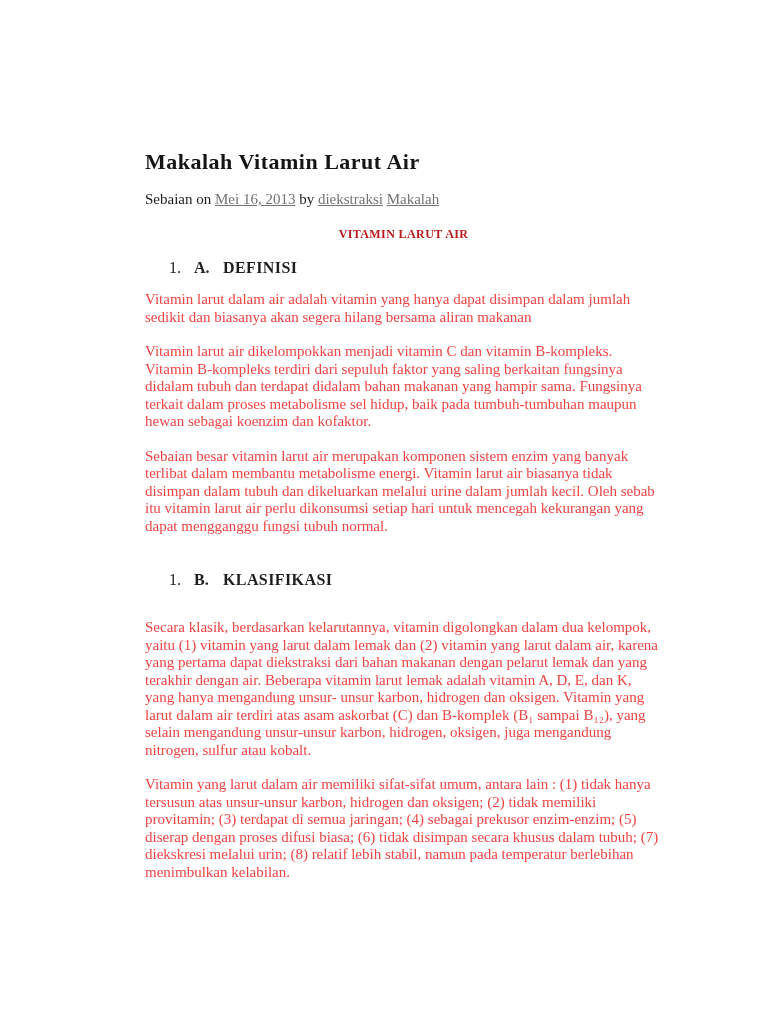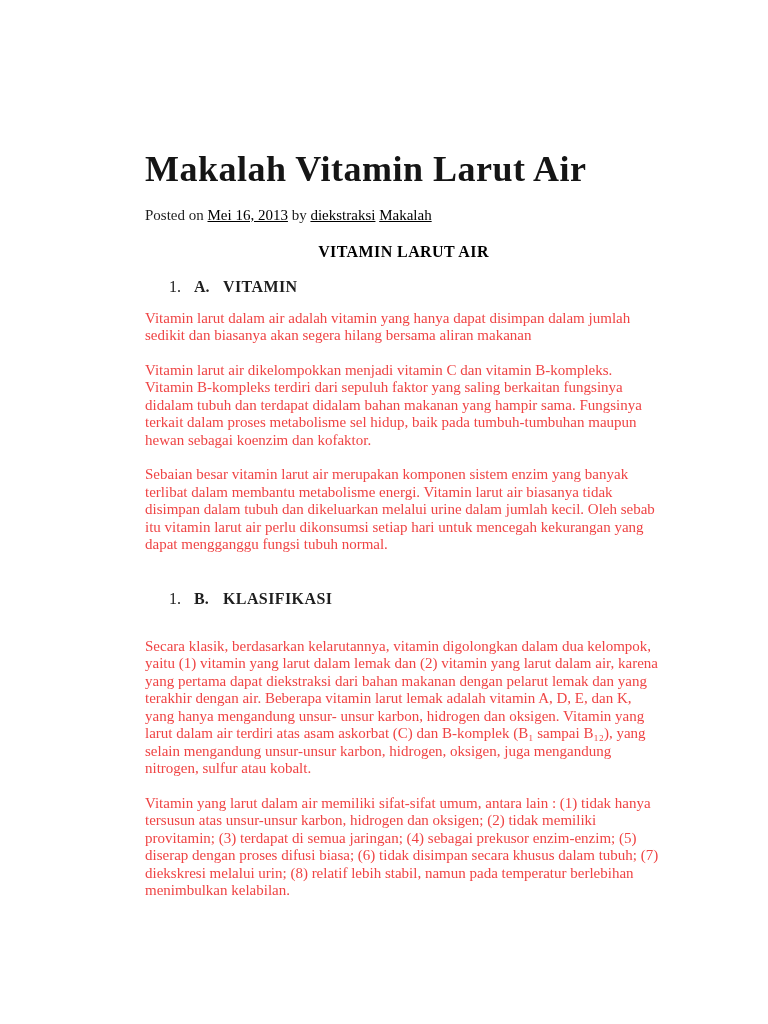--- a/index.html
+++ b/index.html
@@ -15,43 +15,43 @@
     color: #1e1e1e;
   }
   .page {
     box-sizing: border-box;
     width: 768px;
     height: 1024px;
     padding: 150px 106px 0 145px;
     background: #ffffff;
   }
   .page-title {
-    font-size: 36px;
+    font-size: 22px;
     font-weight: 700;
     letter-spacing: 0.5px;
     line-height: 1.1;
     margin: 0 0 17px 0;
     color: #151515;
   }
   .post-meta {
     font-size: 15px;
     margin: 0 0 19px 0;
     color: #1e1e1e;
   }
   .post-meta a {
-    color: #000000;
+    color: #737373;
     text-decoration: underline;
   }
   .doc-heading {
-    font-size: 16px;
+    font-size: 12px;
     font-weight: 700;
     text-align: center;
     letter-spacing: 0.4px;
     margin: 0 0 17px 0;
-    color: #000000;
+    color: #b91c1c;
   }
   .list-heading {
     font-size: 16px;
     margin: 0 0 14px 0;
     padding-left: 24px;
   }
   .list-heading .num {
     display: inline-block;
     width: 25px;
     font-weight: 400;
@@ -77,31 +77,31 @@
   }
 </style>
 </head>
 <body>
 
 <div class="page">
 
   <h1 class="page-title">Makalah Vitamin Larut Air</h1>
 
   <p class="post-meta">
-    <span>Posted on</span>
+    <span>Sebaian on</span>
     <a href="#">Mei 16, 2013</a>
     <span>by</span>
     <a href="#">diekstraksi</a>
     <a href="#">Makalah</a>
   </p>
 
   <h2 class="doc-heading">VITAMIN LARUT AIR</h2>
 
   <div class="list-heading section-a">
-    <span class="num">1.</span><span class="letter">A.</span><span class="label">VITAMIN</span>
+    <span class="num">1.</span><span class="letter">A.</span><span class="label">DEFINISI</span>
   </div>
 
   <p class="body">Vitamin larut dalam air adalah vitamin yang hanya dapat disimpan dalam jumlah sedikit dan biasanya akan segera hilang bersama aliran makanan</p>
 
   <p class="body">Vitamin larut air dikelompokkan menjadi vitamin C dan vitamin B-kompleks. Vitamin B-kompleks terdiri dari sepuluh faktor yang saling berkaitan fungsinya didalam tubuh dan terdapat didalam bahan makanan yang hampir sama. Fungsinya terkait dalam proses metabolisme sel hidup, baik pada tumbuh-tumbuhan maupun hewan sebagai koenzim dan kofaktor.</p>
 
   <p class="body">Sebaian besar vitamin larut air merupakan komponen sistem enzim yang banyak terlibat dalam membantu metabolisme energi. Vitamin larut air biasanya tidak disimpan dalam tubuh dan dikeluarkan melalui urine dalam jumlah kecil. Oleh sebab itu vitamin larut air perlu dikonsumsi setiap hari untuk mencegah kekurangan yang dapat mengganggu fungsi tubuh normal.</p>
 
   <div class="list-heading section-b">
     <span class="num">1.</span><span class="letter">B.</span><span class="label">KLASIFIKASI</span>

